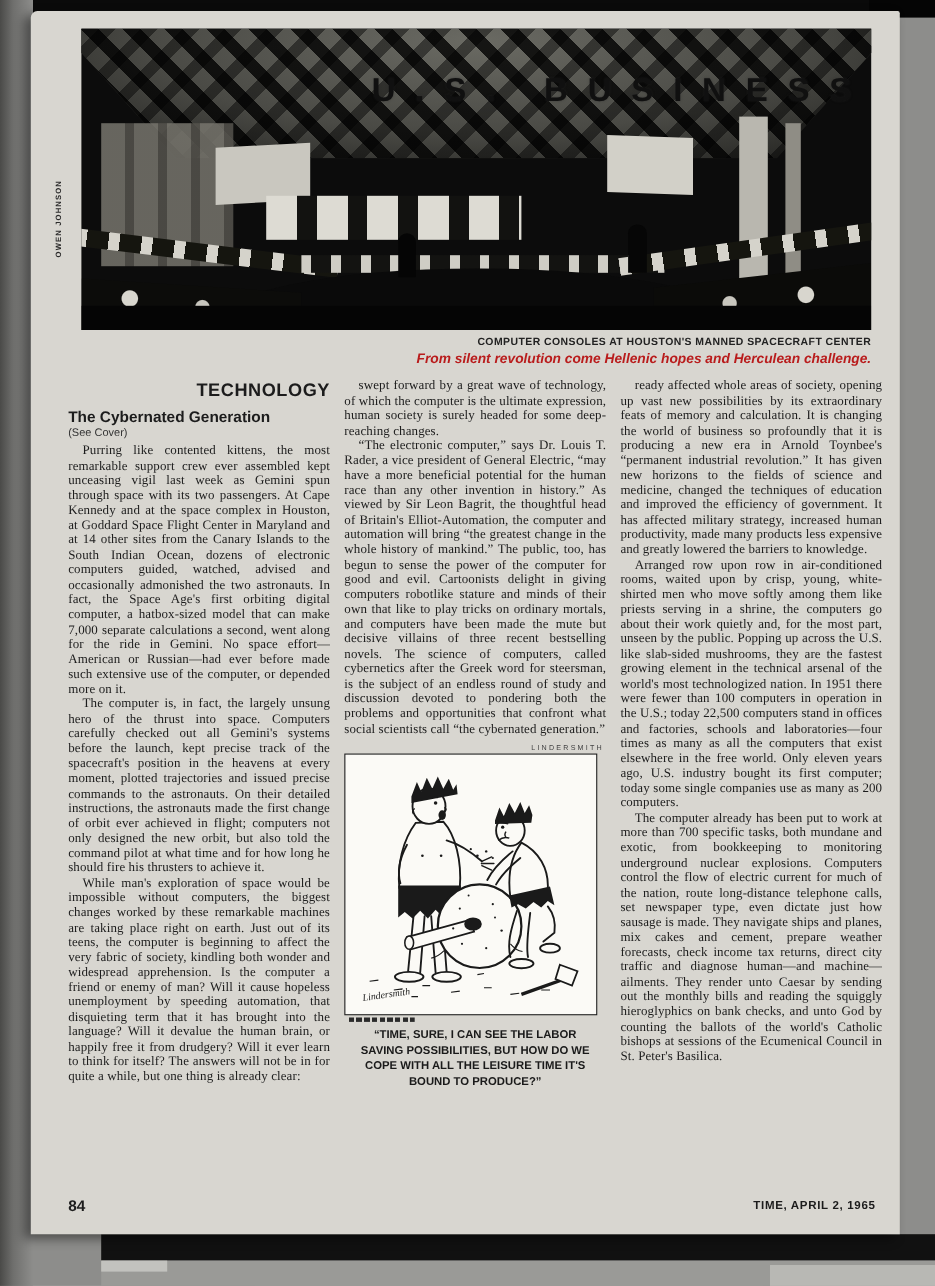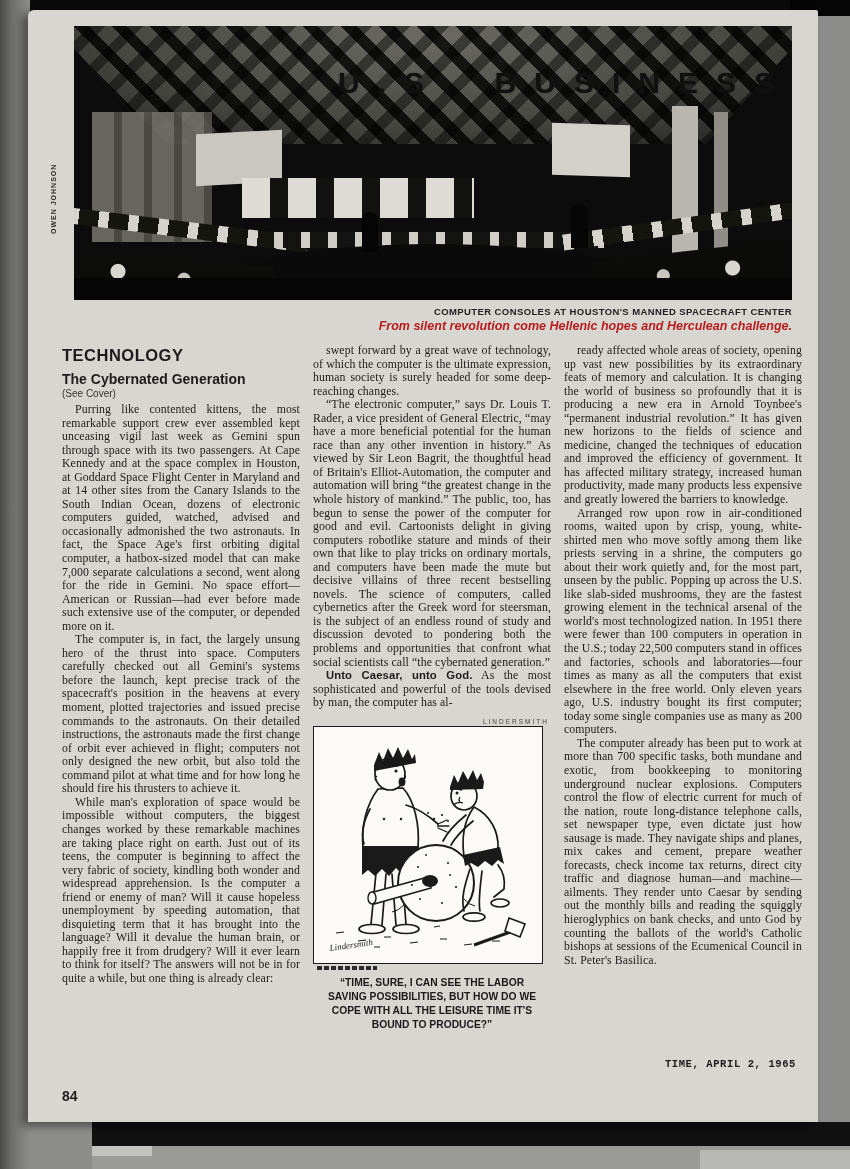--- a/index.html
+++ b/index.html
@@ -70,39 +70,39 @@
   .caption{position:absolute;left:46px;top:296px;width:718px;text-align:right;}
   .cap1{font-family:"Liberation Sans", sans-serif;font-weight:bold;font-size:9.5px;letter-spacing:.4px;color:#222;}
   .cap2{font-family:"Liberation Sans", sans-serif;font-weight:bold;font-style:italic;font-size:12.5px;margin-top:2px;color:#b91c1c;}
 
   
   .columns{position:absolute;left:34px;top:334px;width:742px;height:758px;display:flex;gap:13px;overflow:hidden;}
   .col{width:238px;flex:0 0 238px;}
   .col p{margin:0;font-size:11.8px;line-height:13.55px;text-align:justify;text-indent:13px;
     letter-spacing:.1px;}
   .col p + p{margin-top:0;}
-  h2.section{margin:2px 0 6px 0;text-align:left;font-family:"Liberation Sans", sans-serif;
+  h2.section{margin:2px 0 6px 0;text-align:right;font-family:"Liberation Sans", sans-serif;
     font-size:16.5px;letter-spacing:.5px;font-weight:bold;}
   h3.headline{margin:0 0 1px 0;font-family:"Liberation Sans", sans-serif;font-size:14px;font-weight:bold;}
   .seecover{font-family:"Liberation Sans", sans-serif;font-size:10px;color:#333;margin-bottom:4px;}
   .lead-in{font-family:"Liberation Sans", sans-serif;font-weight:bold;font-size:11.3px;}
 
   .cartoon-credit{margin-top:8px;text-align:right;font-family:"Liberation Sans", sans-serif;
     font-size:6.5px;letter-spacing:2px;color:#444;padding-right:2px;}
   .cartoon-box{margin-top:1px;width:230px;height:238px;border:1.6px solid #1a1a1a;background:#fbfaf6;
     box-sizing:border-box;overflow:hidden;}
   .cartoon-smallprint{width:60px;height:4px;margin:2px 0 0 4px;
     background:repeating-linear-gradient(90deg,#2a2a2a 0 5px,transparent 5px 7px);}
   .cartoon-caption{margin:6px auto 0 auto;width:222px;text-align:center;
     font-family:"Liberation Sans", sans-serif;font-weight:bold;font-size:10.3px;line-height:14px;color:#1a1a1a;}
 
   
   .page-num{position:absolute;left:34px;top:1078px;font-family:"Liberation Sans", sans-serif;
     font-weight:bold;font-size:14px;}
-  .issue{position:absolute;right:22px;top:1048px;font-family:Liberation Mono, monospace;
+  .issue{position:absolute;right:22px;top:1080px;font-family:Liberation Sans, sans-serif;
     font-weight:bold;font-size:10.5px;letter-spacing:.6px;}
 </style>
 </head>
 <body>
 
 <div class="strip-top"></div>
 <div class="strip-top-right"></div>
 <div class="edge-left"></div>
 <div class="strip-bottom"></div>
 <div class="stack-edge-1"></div>
@@ -145,21 +145,20 @@
       <h3 class="headline">The Cybernated Generation</h3>
       <div class="seecover">(See Cover)</div>
       <p>Purring like contented kittens, the most remarkable support crew ever assembled kept unceasing vigil last week as Gemini spun through space with its two passengers. At Cape Kennedy and at the space complex in Houston, at Goddard Space Flight Center in Maryland and at 14 other sites from the Canary Islands to the South Indian Ocean, dozens of electronic computers guided, watched, advised and occasionally admonished the two astronauts. In fact, the Space Age's first orbiting digital computer, a hatbox-sized model that can make 7,000 separate calculations a second, went along for the ride in Gemini. No space effort—American or Russian—had ever before made such extensive use of the computer, or depended more on it.</p>
       <p>The computer is, in fact, the largely unsung hero of the thrust into space. Computers carefully checked out all Gemini's systems before the launch, kept precise track of the spacecraft's position in the heavens at every moment, plotted trajectories and issued precise commands to the astronauts. On their detailed instructions, the astronauts made the first change of orbit ever achieved in flight; computers not only designed the new orbit, but also told the command pilot at what time and for how long he should fire his thrusters to achieve it.</p>
       <p>While man's exploration of space would be impossible without computers, the biggest changes worked by these remarkable machines are taking place right on earth. Just out of its teens, the computer is beginning to affect the very fabric of society, kindling both wonder and widespread apprehension. Is the computer a friend or enemy of man? Will it cause hopeless unemployment by speeding automation, that disquieting term that it has brought into the language? Will it devalue the human brain, or happily free it from drudgery? Will it ever learn to think for itself? The answers will not be in for quite a while, but one thing is already clear:</p>
     </div>
 
     <div class="col">
       <p>swept forward by a great wave of technology, of which the computer is the ultimate expression, human society is surely headed for some deep-reaching changes.</p>
       <p>“The electronic computer,” says Dr. Louis T. Rader, a vice president of General Electric, “may have a more beneficial potential for the human race than any other invention in history.” As viewed by Sir Leon Bagrit, the thoughtful head of Britain's Elliot-Automation, the computer and automation will bring “the greatest change in the whole history of mankind.” The public, too, has begun to sense the power of the computer for good and evil. Cartoonists delight in giving computers robotlike stature and minds of their own that like to play tricks on ordinary mortals, and computers have been made the mute but decisive villains of three recent bestselling novels. The science of computers, called cybernetics after the Greek word for steersman, is the subject of an endless round of study and discussion devoted to pondering both the problems and opportunities that confront what social scientists call “the cybernated generation.”</p>
-      <p><span class="lead-in">Unto Caesar, unto God.</span> <span>As the most sophisticated and powerful of the tools devised by man, the computer has al-</span></p>
 
       <div class="cartoon-credit">LINDERSMITH</div>
 
       <div class="cartoon-box">
         <svg width="227" height="233" viewBox="0 0 227 233">
 
           <g stroke="#1a1a1a" stroke-width="1">
             <line x1="22" y1="206" x2="30" y2="205"></line>
               <line x1="44" y1="214" x2="52" y2="213"></line>
             <line x1="70" y1="210" x2="77" y2="210"></line>

